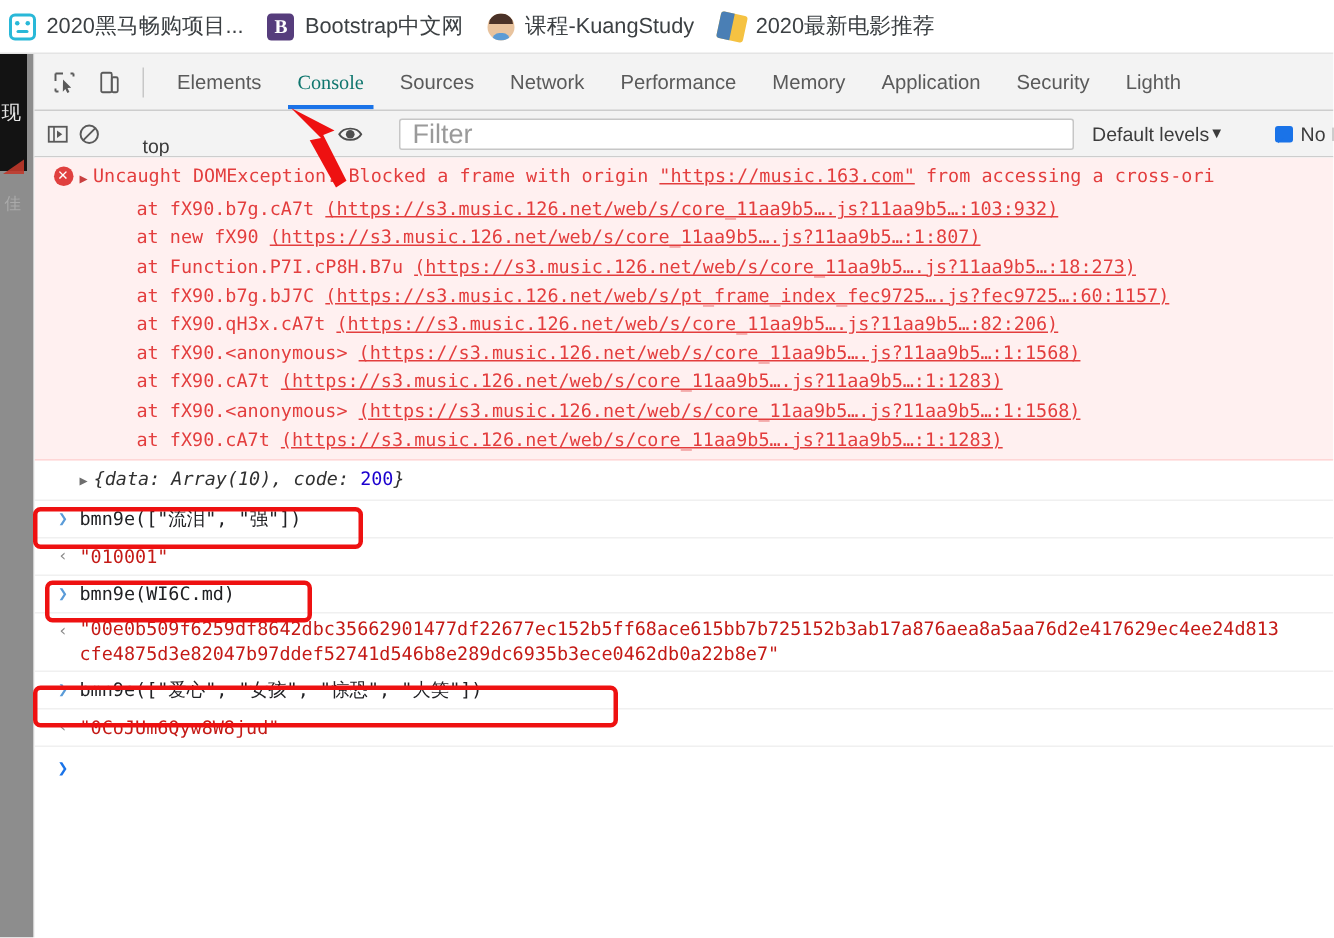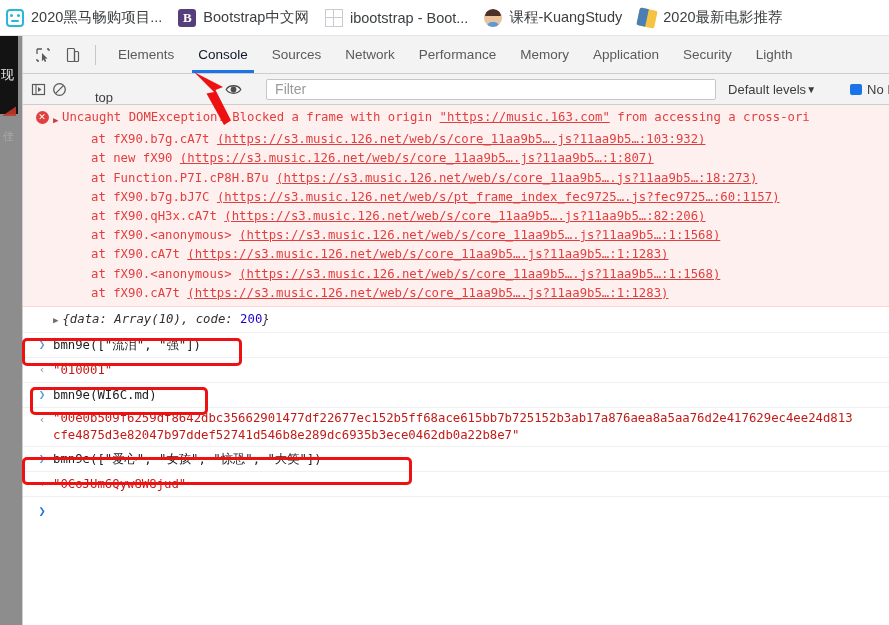--- a/index.html
+++ b/index.html
@@ -133,21 +133,21 @@
   .tb-sep { width:1px; height:20px; background:#c7c7c7; margin:0 4px; align-self:center; }
 
   .tabs { display:flex; align-items:stretch; flex: 1 1 auto; overflow:hidden; }
   .tab {
     padding:0 12px;
     display:flex; align-items:center;
     font-size:13.5px; color:#5a5a5a;
     white-space:nowrap; cursor:pointer;
     position:relative;
   }
-  .tab.active { color:#0f172a; }
+  .tab.active { color:#0f766e;font-family:Liberation Serif, serif; }
   .tab.active::after {
     content:""; position:absolute; left:6px; right:6px; bottom:0; height:3px;
     background:#1a73e8;
   }
 
   
   .console-toolbar {
     height:31px; flex:0 0 31px;
     background:#f3f3f3;
     border-bottom:1px solid #cdcdcd;
@@ -163,21 +163,21 @@
     padding:0 8px; cursor:pointer; white-space:nowrap;margin-top:16px;
   }
   .ct-filter {
     flex:0 0 450px; height:21px;
     background:#fff; border:1px solid #c6c6c6; border-radius:2px;
     display:flex; align-items:center; padding:0 6px;
     margin-left:18px;
   }
   .ct-filter input {
     border:none; outline:none; width:100%;
-    font-size:14px; font-family:"Liberation Sans", sans-serif;
+    font-size:18px; font-family:"Liberation Sans", sans-serif;
     color:#1d4ed8; background:transparent;
   }
   .ct-filter input::placeholder { color:#9a9a9a; }
   .ct-spacer { flex:1 1 auto; }
   .ct-levels {
     font-size:13px; color:#3c3c3c; white-space:nowrap; cursor:pointer;
     display:flex; align-items:center; gap:0; padding-right:6px;
   }
   .ct-issues {
     font-size:13px; color:#3c3c3c; white-space:nowrap; cursor:pointer;
@@ -277,24 +277,20 @@
 <div id="app">
 
   <div class="bookmark-bar">
     <div class="bm-item">
       <span class="bm-ico ico-robot"></span>
       <span class="bm-label">2020黑马畅购项目...</span>
     </div>
     <div class="bm-item">
       <span class="bm-ico ico-bootstrap">B</span>
       <span class="bm-label">Bootstrap中文网</span>
-    </div>
-    <div class="bm-item">
-      <span class="bm-ico ico-grid"></span>
-      <span class="bm-label">ibootstrap - Boot...</span>
     </div>
     <div class="bm-item">
       <span class="bm-ico ico-avatar"></span>
       <span class="bm-label">课程-KuangStudy</span>
     </div>
     <div class="bm-item">
       <span class="bm-ico ico-diamond"></span>
       <span class="bm-label">2020最新电影推荐</span>
     </div>
   </div>

